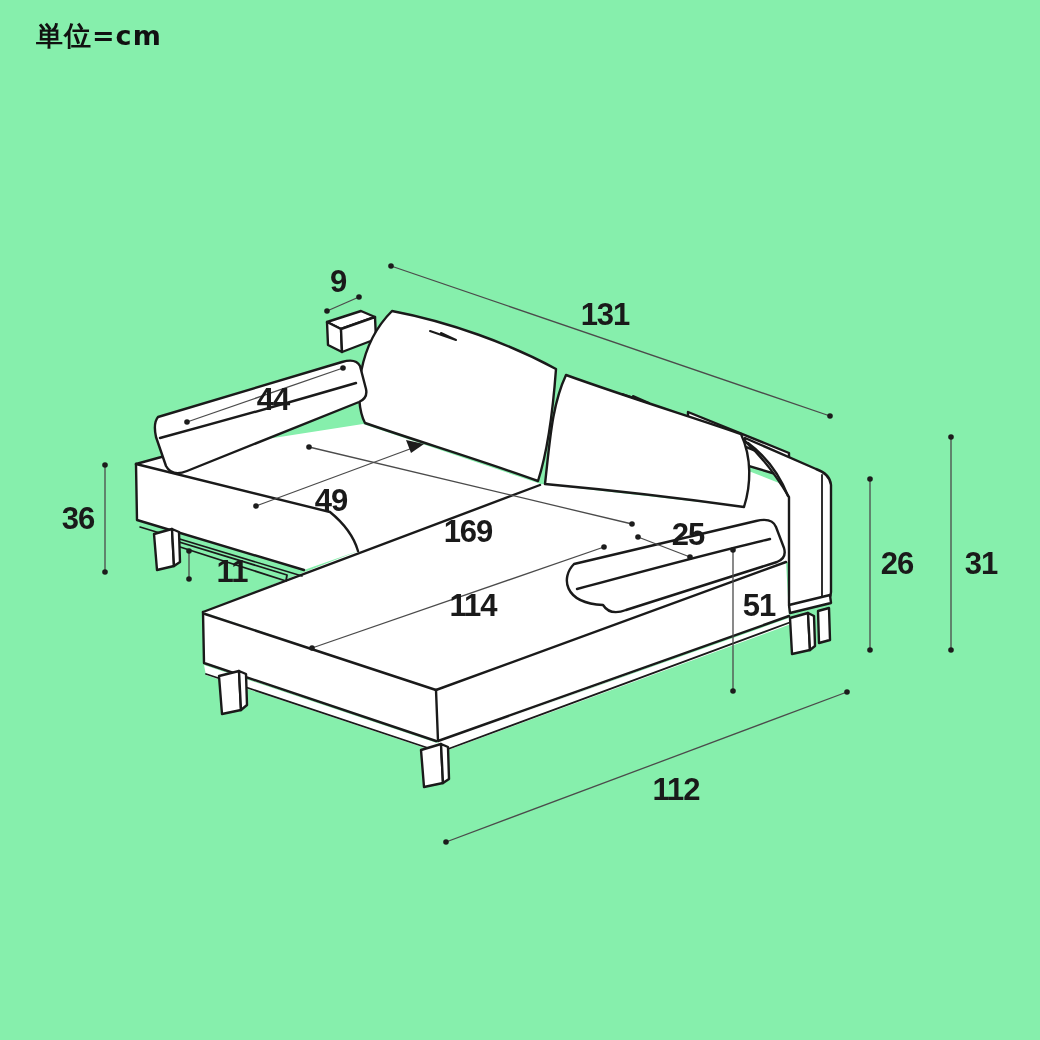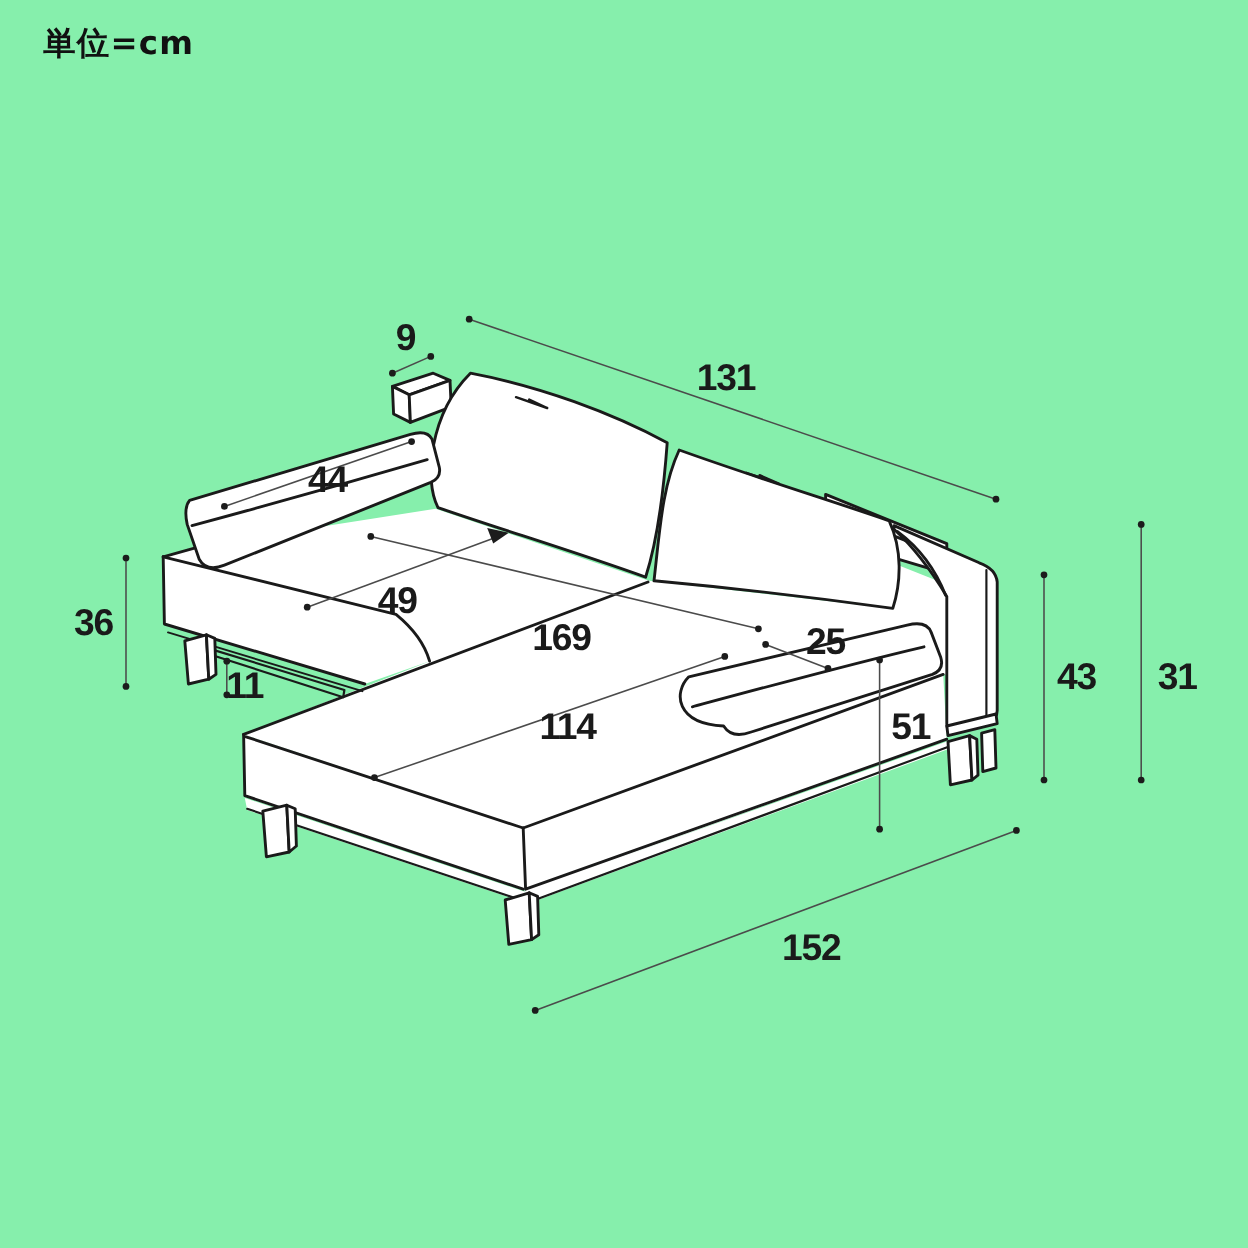--- a/index.html
+++ b/index.html
@@ -183,20 +183,20 @@
 
   <div class="unit-label">単位=cm</div>
 
   <div class="dim" style="left:338px;top:282px">9</div>
   <div class="dim" style="left:605px;top:315px">131</div>
   <div class="dim" style="left:273px;top:400px">44</div>
   <div class="dim" style="left:331px;top:501px">49</div>
   <div class="dim" style="left:468px;top:532px">169</div>
   <div class="dim" style="left:688px;top:535px">25</div>
   <div class="dim" style="left:78px;top:519px">36</div>
-  <div class="dim" style="left:204px;top:572px">11</div>
+  <div class="dim" style="left:232px;top:572px">11</div>
   <div class="dim" style="left:473px;top:606px">114</div>
   <div class="dim" style="left:759px;top:606px">51</div>
-  <div class="dim" style="left:897px;top:564px">43</div>
+  <div class="dim" style="left:897px;top:564px">26</div>
   <div class="dim" style="left:981px;top:564px">31</div>
-  <div class="dim" style="left:676px;top:790px">152</div>
+  <div class="dim" style="left:676px;top:790px">112</div>
 
 </div>
 
 </body></html>

